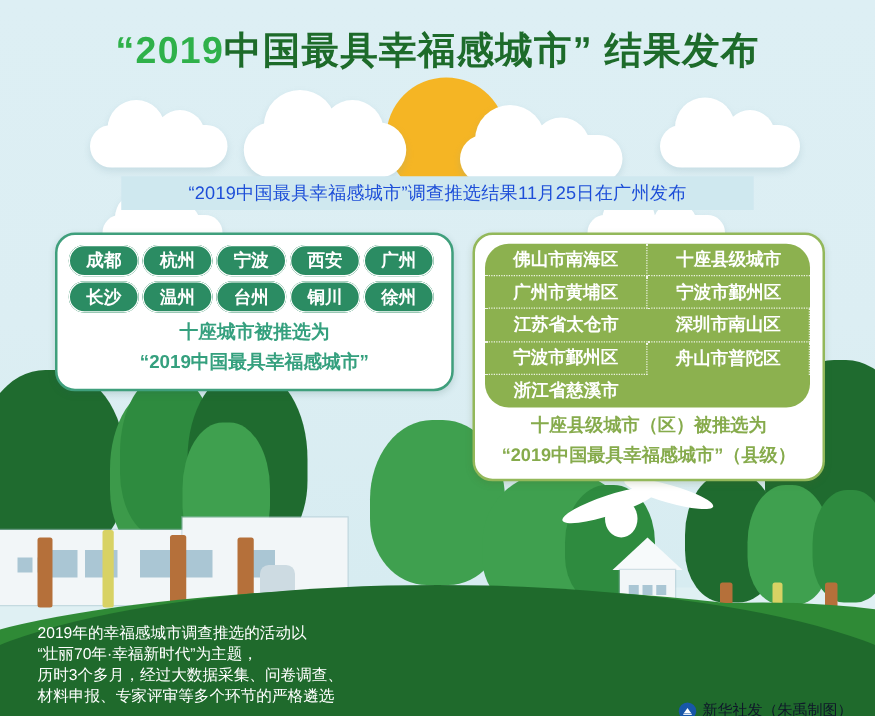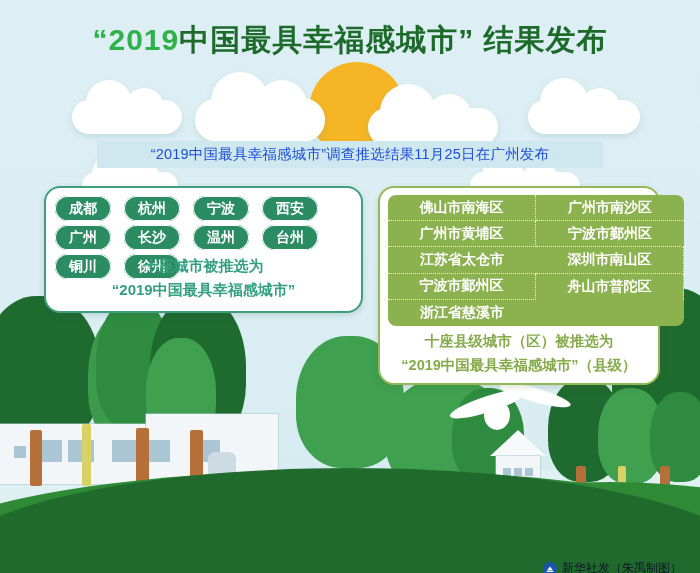--- a/index.html
+++ b/index.html
@@ -123,21 +123,21 @@
     border: 2px solid #3f9f7c;
     border-radius: 16px;
     box-shadow: 0 2px 6px rgba(40,90,80,.18);
   }
   .pill-grid {
     position: absolute;
     left: 9px; top: 8px;
     width: 297px;
     display: flex;
     flex-wrap: wrap;
-    gap: 4px 13px;
+    gap: 4px 3px;
   }
   .pill {
     width: 56px;
     height: 25px;
     border-radius: 13px;
     background: #2b8c63;
     color: #ffffff;
     font-size: 14px;
     font-weight: bold;
     display: flex;
@@ -163,23 +163,23 @@
     left: 378px; top: 186px;
     width: 278px; height: 195px;
     background: #ffffff;
     border: 2px solid #93b85a;
     border-radius: 16px;
     box-shadow: 0 2px 6px rgba(80,100,40,.18);
   }
   .dist-table {
     position: absolute;
     left: 8px; top: 7px;
-    width: 296px; height: 131px;
+    width: 260px; height: 131px;
     background: #8cb14f;
-    border-radius: 8px;
+    border-radius: 19px;
     display: grid;
     grid-template-columns: 1fr 1fr;
     grid-template-rows: repeat(5, 1fr);
     overflow: hidden;
   }
   .dist-cell {
     display: flex;
     align-items: center;
     justify-content: center;
     color: #ffffff;
@@ -377,38 +377,44 @@
     </div>
     <div class="cap">
       <div>十座城市被推选为</div>
       <div>“2019中国最具幸福感城市”</div>
     </div>
   </div>
 
   <div class="card-right">
     <div class="dist-table">
       <div class="dist-cell col0 rowline">佛山市南海区</div>
-      <div class="dist-cell rowline">广州市南沙区</div>
+      <div class="dist-cell rowline">十座县级城市</div>
       <div class="dist-cell col0 rowline">广州市黄埔区</div>
       <div class="dist-cell rowline">宁波市鄞州区</div>
       <div class="dist-cell rowline">江苏省太仓市</div>
       <div class="dist-cell col0 rowline">深圳市南山区</div>
       <div class="dist-cell col0 rowline">宁波市鄞州区</div>
       <div class="dist-cell col0">舟山市普陀区</div>
       <div class="dist-cell">浙江省慈溪市</div>
     </div>
     <div class="cap">
       <div>十座县级城市（区）被推选为</div>
       <div>“2019中国最具幸福感城市”（县级）</div>
     </div>
   </div>
 
   <div class="band">
     <div class="band-bg2"></div>
     <div class="band-bg"></div>
+    <div class="band-text">
+      <div>2019年的幸福感城市调查推选的活动以</div>
+      <div>“壮丽70年·幸福新时代”为主题，</div>
+      <div>历时3个多月，经过大数据采集、问卷调查、</div>
+      <div>材料申报、专家评审等多个环节的严格遴选</div>
+    </div>
     <div class="credit">
       <span class="credit-logo">
         <svg width="10" height="10" viewBox="0 0 10 10" aria-hidden="true">
           <circle cx="5" cy="5" r="4.6" fill="#1857a8"></circle>
           <path d="M2 6.6 L5 2.4 L8 6.6 Z" fill="#ffffff"></path>
           <rect x="1.6" y="7" width="6.8" height="0.9" fill="#ffffff"></rect>
         </svg>
       </span>
       <span>新华社发（朱禹制图）</span>
     </div>

